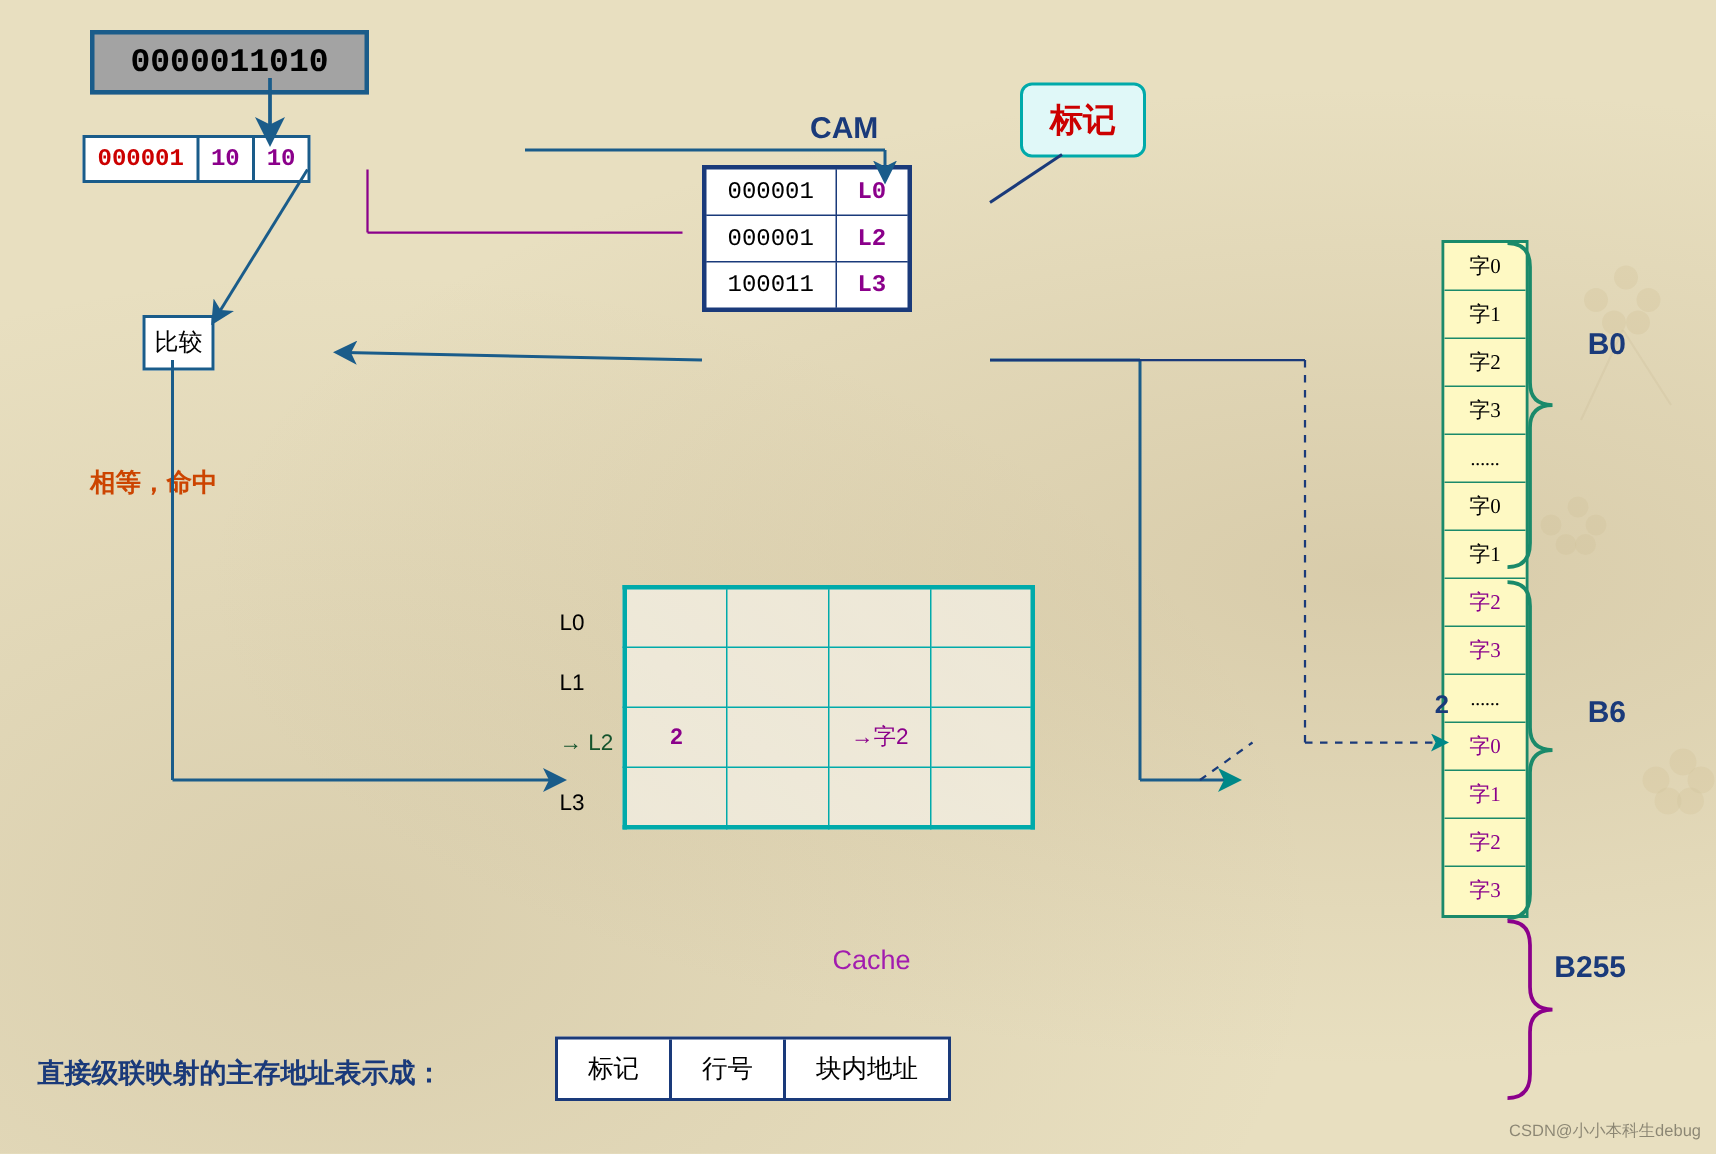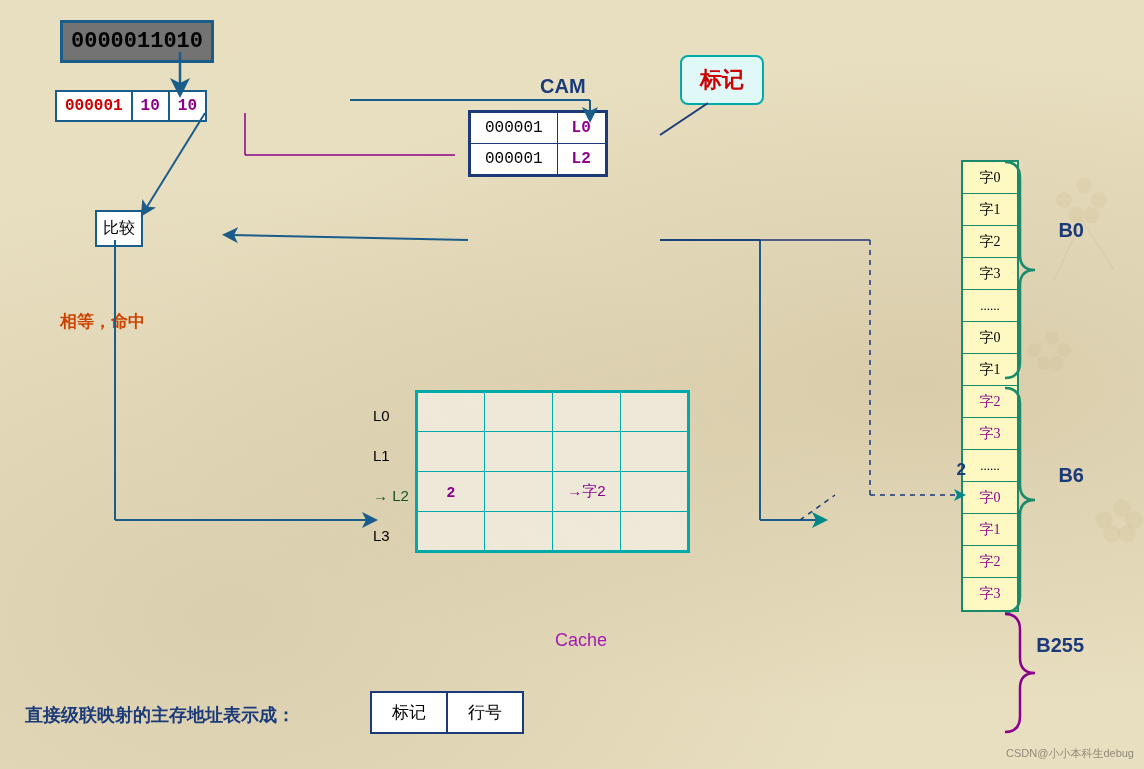--- a/index.html
+++ b/index.html
@@ -24,22 +24,22 @@
       height: 100%;
       opacity: 0.15;
       pointer-events: none;
     }
 
     .address-box {
       position: absolute;
       top: 20px;
       left: 60px;
       border: 3px solid #1a5c8a;
-      background: #737373;
-      padding: 6px 8px;
+      background: #a3a3a3;
+      padding: 6px 24px;
       font-size: 22px;
       font-weight: bold;
       color: #000;
       font-family: 'Courier New', monospace;
     }
 
     .split-box {
       position: absolute;
       top: 90px;
       left: 55px;
@@ -293,20 +293,24 @@
 <table class="cam-table">
   <tbody>
       <tr>
     <td class="tag-col">000001</td>
     <td class="line-col">L0</td>
   </tr>
   <tr>
     <td class="tag-col">000001</td>
     <td class="line-col">L2</td>
   </tr>
+  <tr>
+    <td class="tag-col">100011</td>
+    <td class="line-col">L3</td>
+  </tr>
 </tbody>
   </table>
 
 <div class="line-labels">
   <div class="line-label">L0</div>
   <div class="line-label">L1</div>
   <div class="line-label" style="color:#14532d">→ L2</div>
   <div class="line-label">L3</div>
 </div>
 
@@ -364,20 +368,21 @@
 
 <div class="b-label" style="top:610px; right:60px;">B255</div>
 
 <div style="position:absolute; top:460px; right:178px; font-size:17px; font-weight:bold; color:#1a3a7a;">2</div>
 
 <div class="addr-format-text">直接级联映射的主存地址表示成：</div>
 
 <div class="addr-format-box">
   <div class="addr-cell">标记</div>
   <div class="addr-cell">行号</div>
+  <div class="addr-cell">块内地址</div>
 </div>
 
 <div class="watermark">CSDN@小小本科生debug</div>
 
 <svg class="arrows-svg" xmlns="http://www.w3.org/2000/svg">
 
   <defs>
     <marker id="arr" markerWidth="8" markerHeight="8" refX="4" refY="4" orient="auto">
       <path d="M0,0 L8,4 L0,8 L2,4 Z" fill="#1a5c8a"></path>
     </marker>

